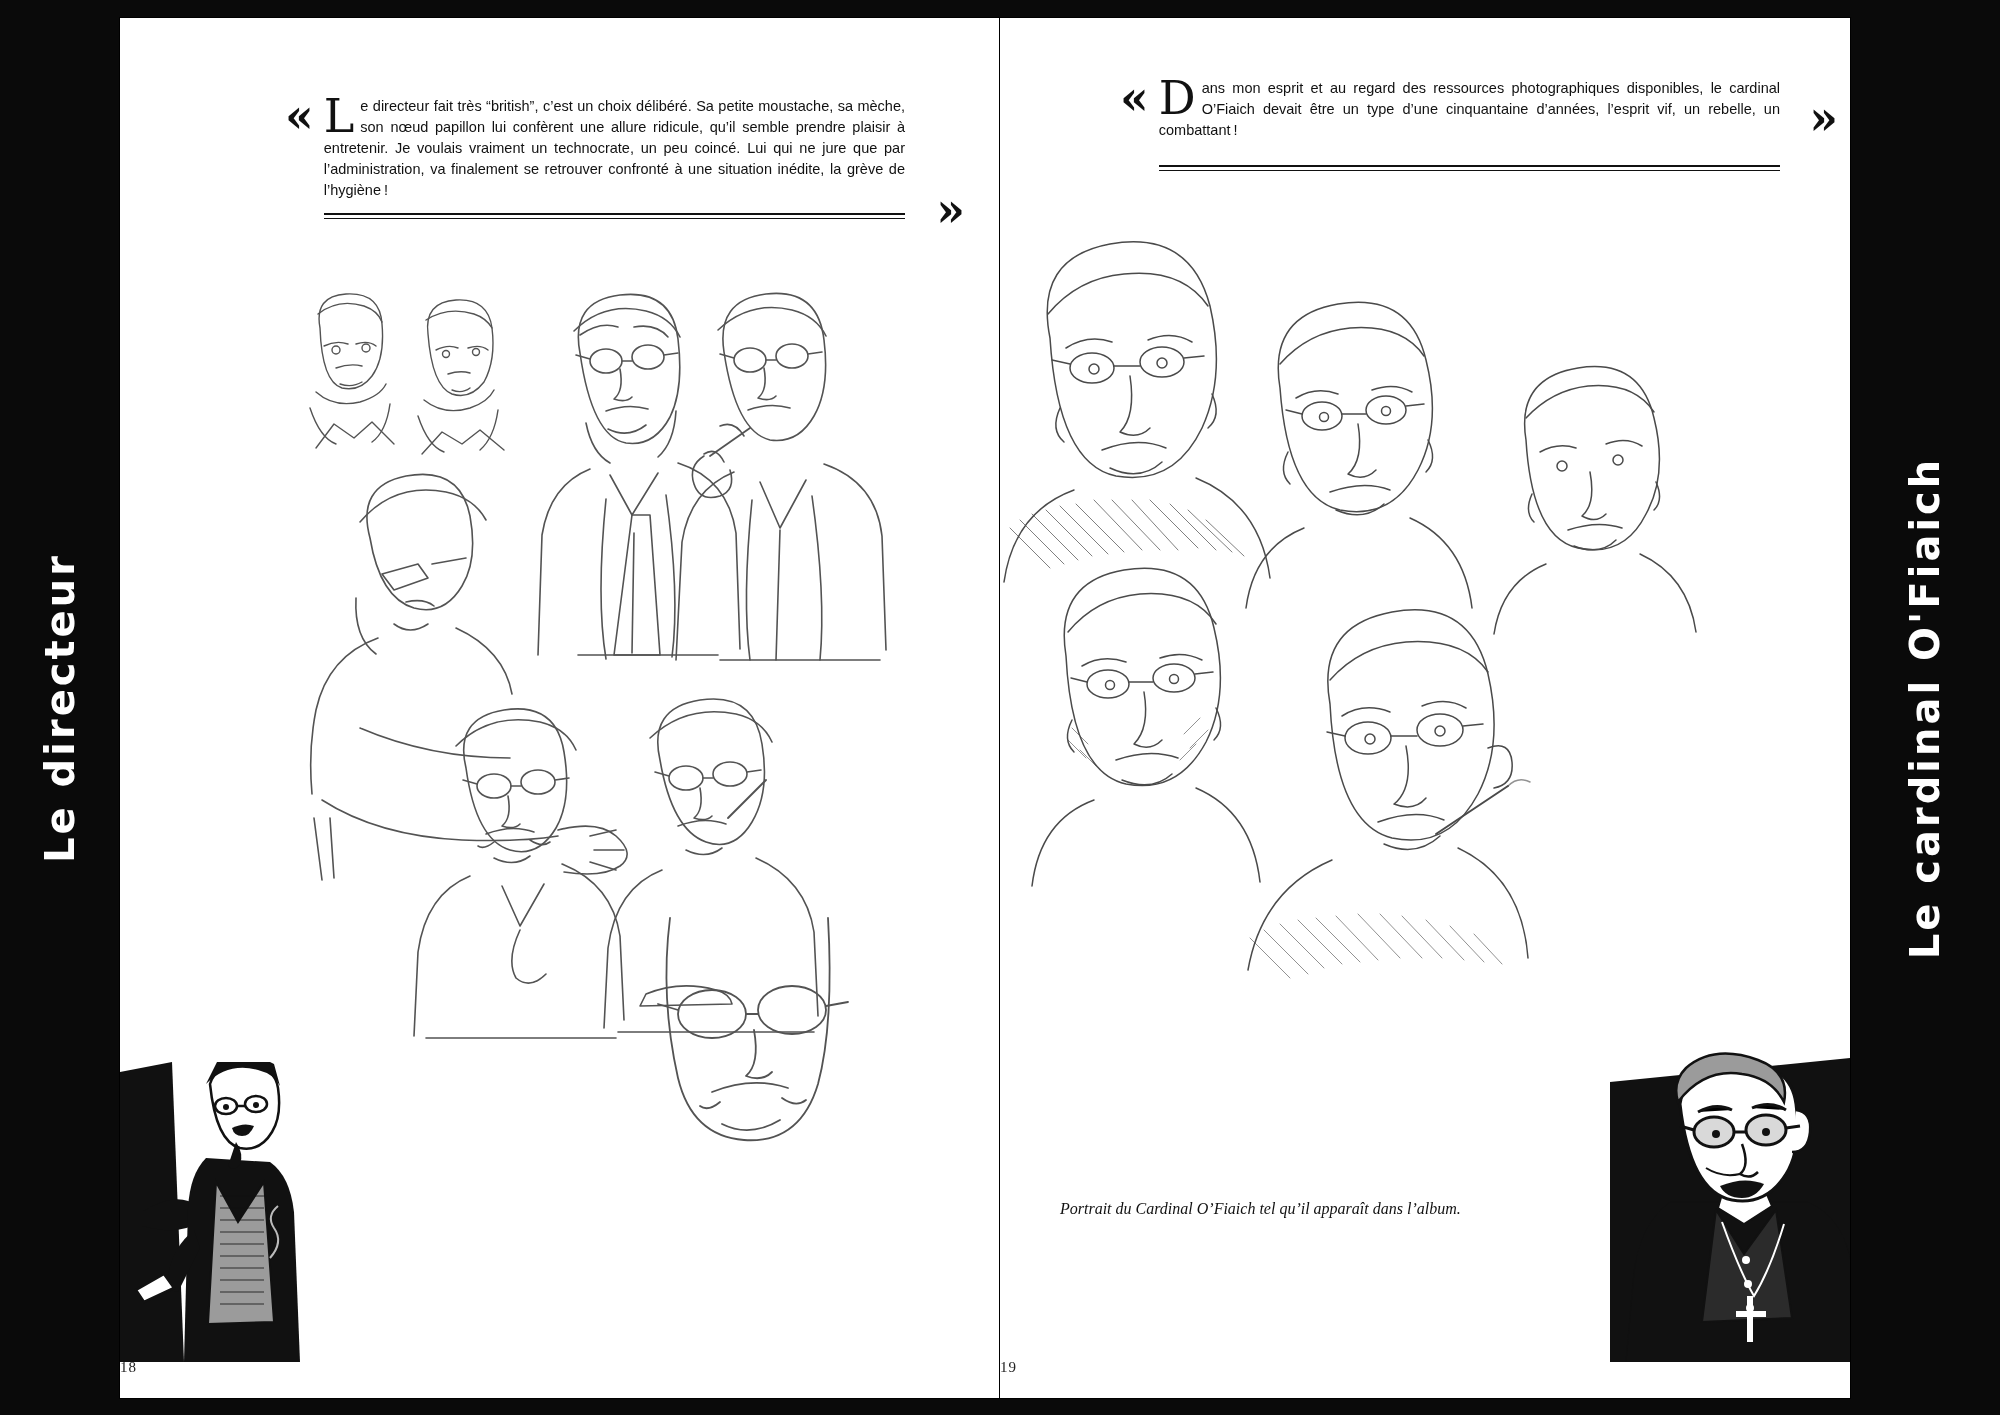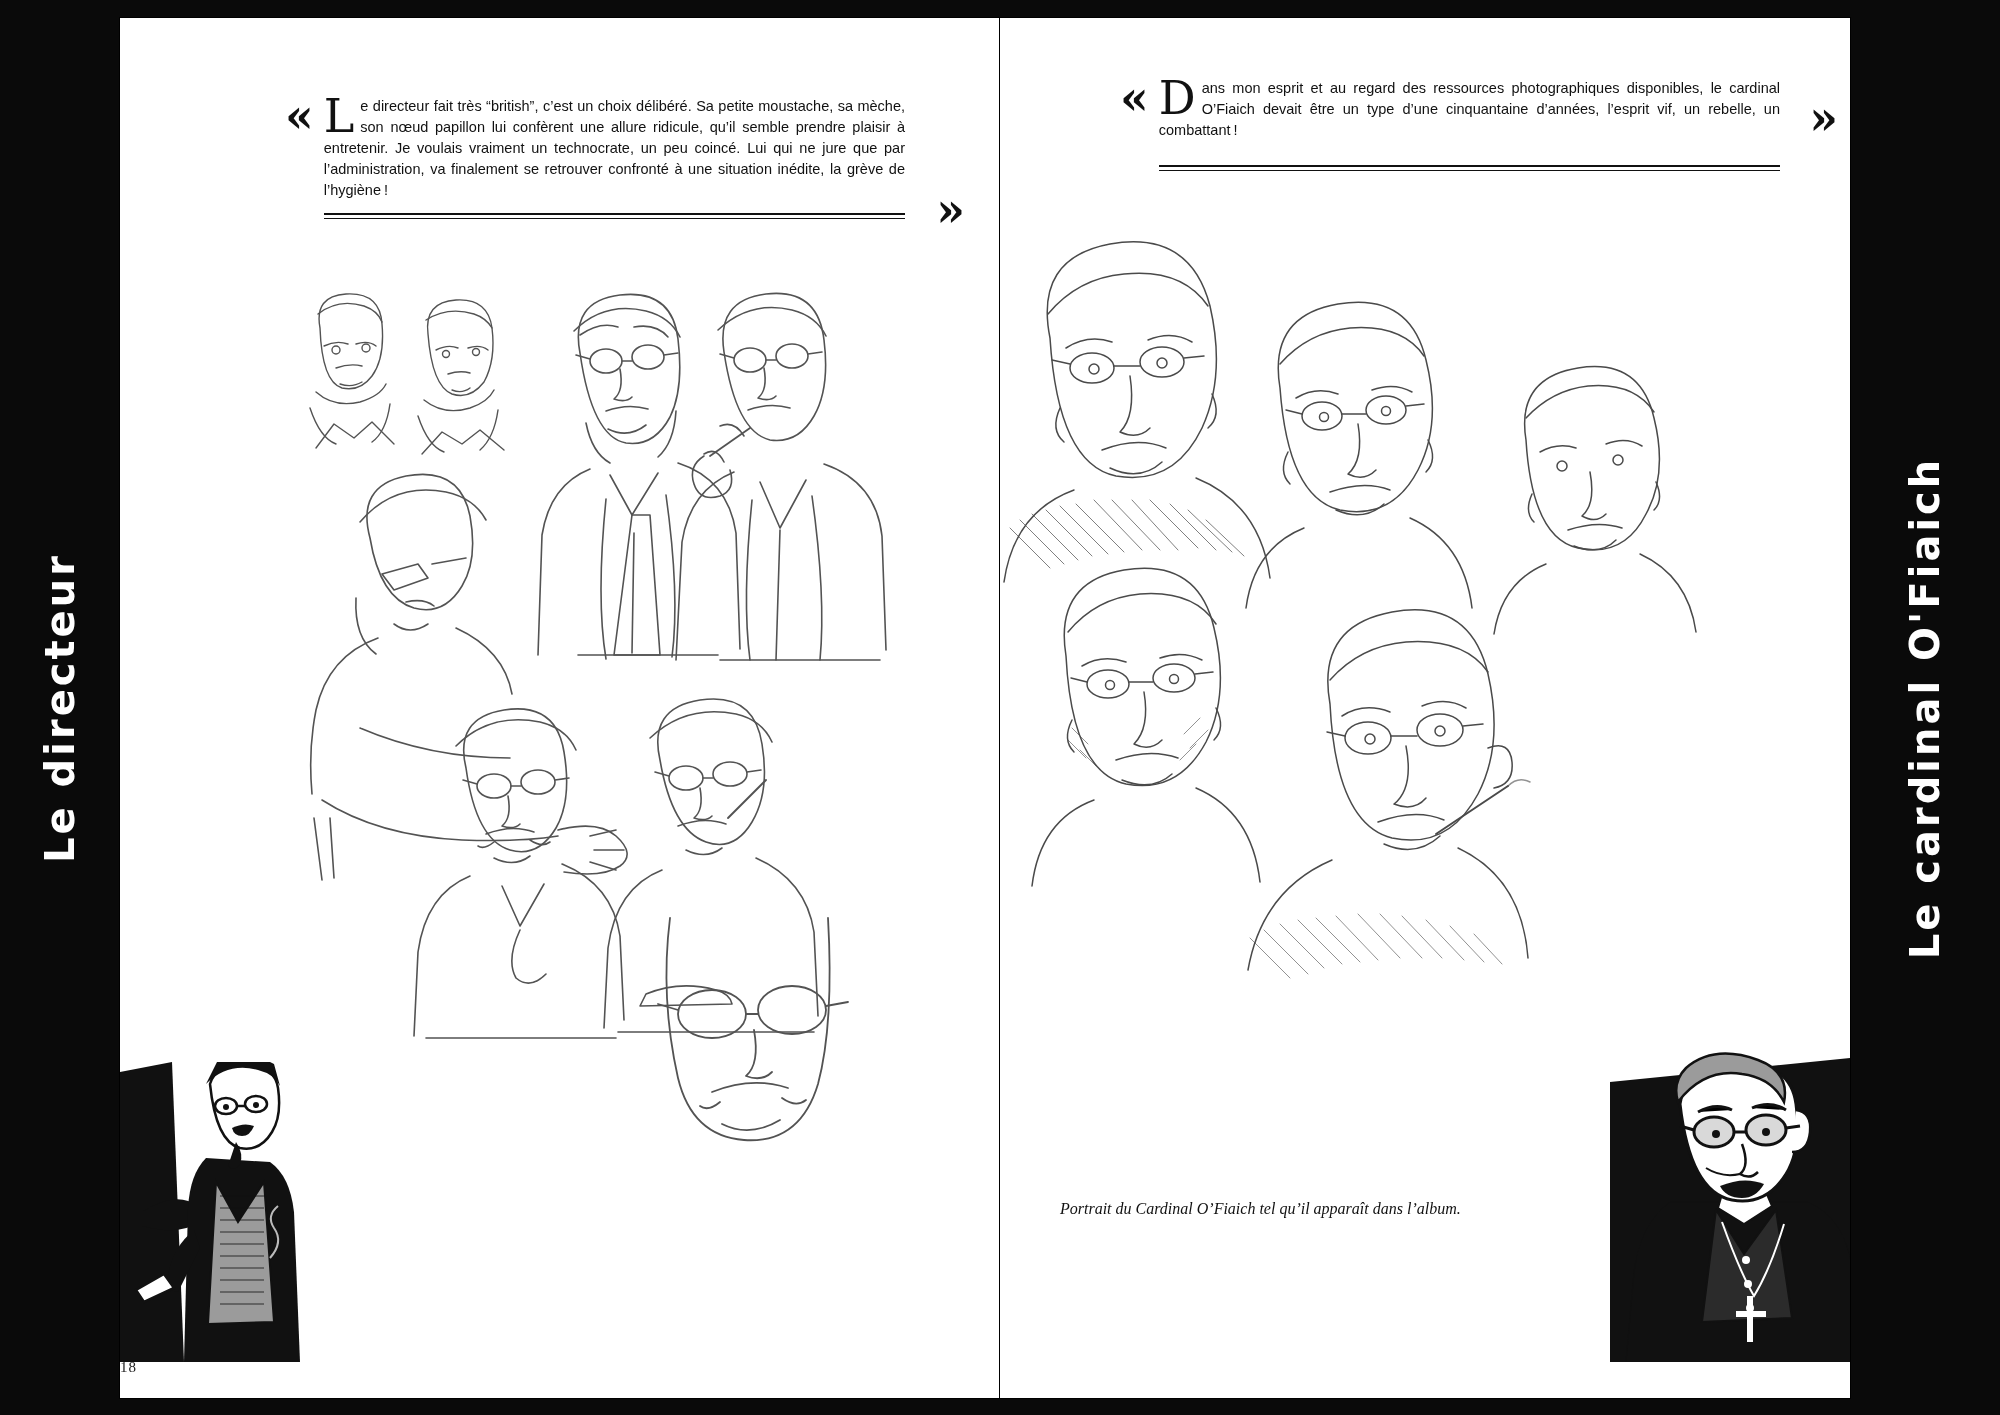--- a/index.html
+++ b/index.html
@@ -493,16 +493,17 @@
           <path d="M124 80 h12 M84 78 l-14 -4 M176 76 l14 -2" stroke="#111" stroke-width="3"></path>
           <circle cx="106" cy="82" r="4" fill="#111"></circle>
             <circle cx="156" cy="80" r="4" fill="#111"></circle>
           <path d="M88 60 q18 -10 34 -2 M142 56 q18 -8 34 2" stroke="#111" stroke-width="3"></path>
           <path d="M132 92 q8 22 -2 30 q10 6 18 -2" stroke="#111" stroke-width="2.5" fill="none"></path>
           <path d="M110 134 q24 -10 44 -2 q-8 14 -22 14 q-16 0 -22 -12z" fill="#111"></path>
           <path d="M96 116 q16 10 34 6" stroke="#111" stroke-width="2" fill="none"></path>
         </svg>
       </div>
 
+      <div class="folio">19</div>
     </div>
   </div>
 
 </div>
 
 </body></html>

